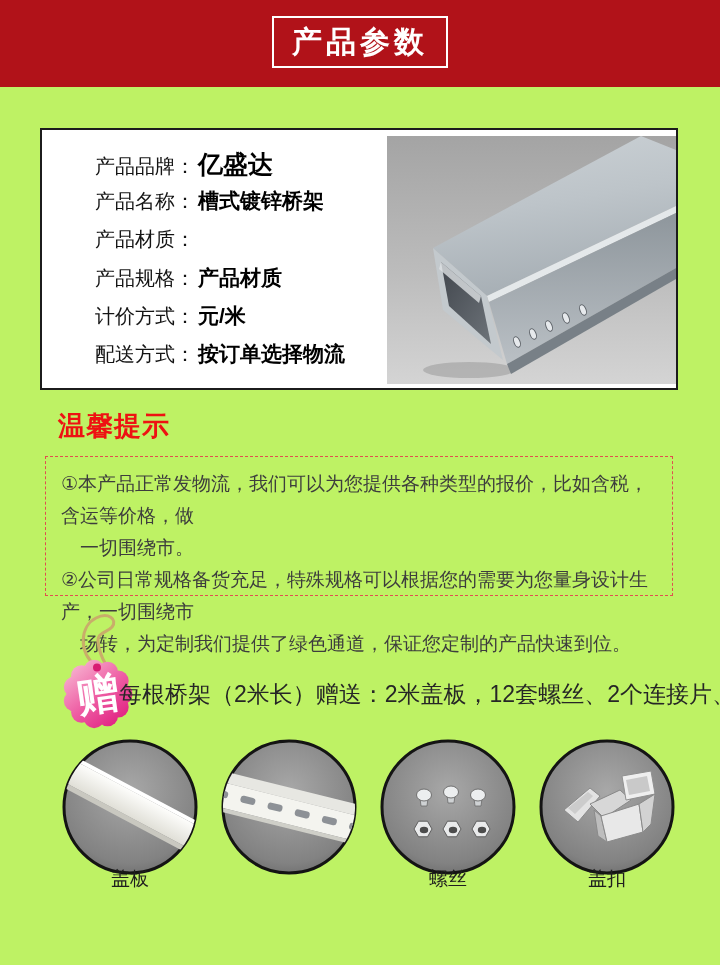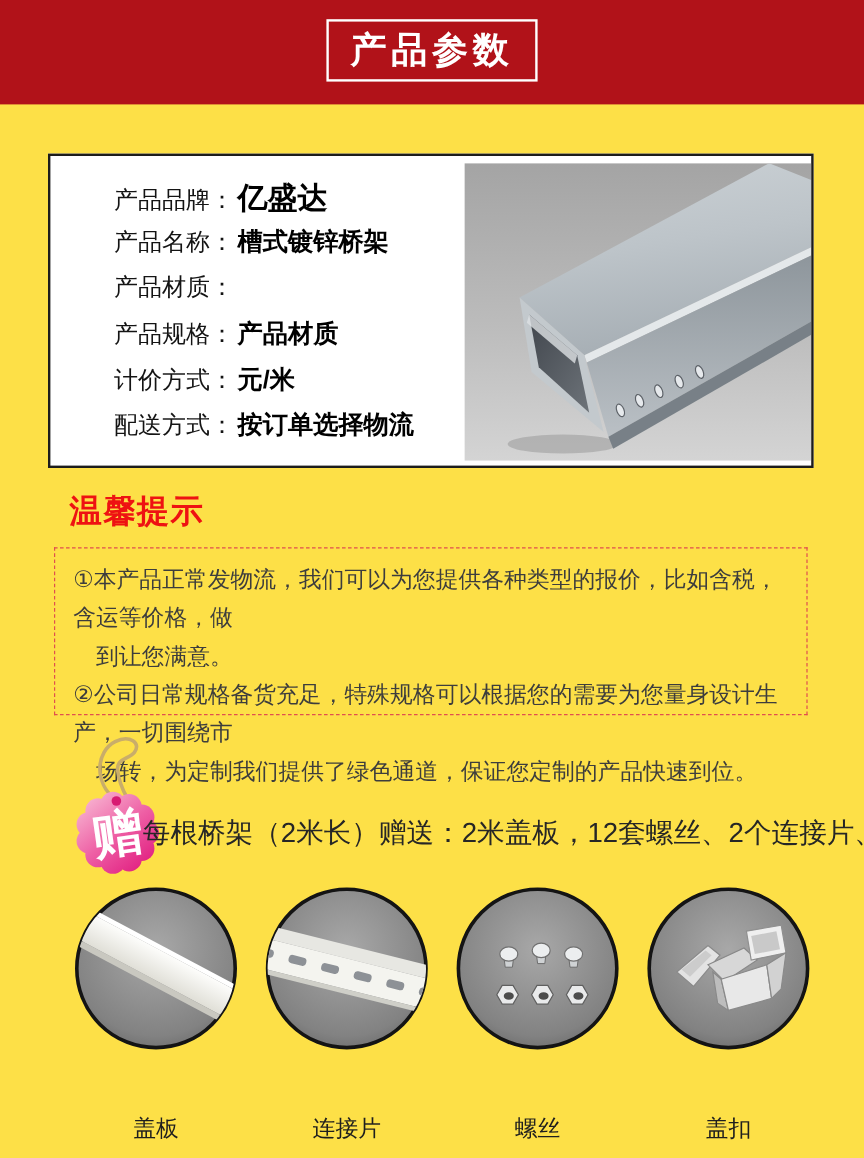--- a/index.html
+++ b/index.html
@@ -1,18 +1,18 @@
 <!DOCTYPE html>
 <html><head>
 <meta charset="utf-8">
 <style>
   * { margin:0; padding:0; box-sizing:border-box; }
   body { background:#fff; }
   #page {
-    position:relative; width:720px; height:965px; background:#fde047;
+    position:relative; width:720px; height:965px; background:#bef264;
     overflow:hidden; font-family:"Liberation Sans","DejaVu Sans",sans-serif;
   }
   
   .header { position:absolute; left:0; top:0; width:720px; height:87px; background:#b11219; }
   .header-btn {
     position:absolute; left:50%; transform:translateX(-50%); top:16px;
     width:176px; height:52px; border:2px solid #ffffff;
     display:flex; align-items:center; justify-content:center;
     color:#ffffff; font-size:30px; font-weight:bold; letter-spacing:4px;
   }
@@ -30,21 +30,21 @@
     position:absolute; left:45px; top:456px; width:628px; height:140px;
     border:1px dashed #e04f4f; padding:11px 14px 0 15px;
     font-size:19px; line-height:32px; color:#3d3d3d;
   }
   .tip-line.indent { padding-left:19px; }
   
   .gift-badge { position:absolute; left:46px; top:610px; width:100px; height:120px; }
   .gift-text { position:absolute; left:119px; top:679px; font-size:23px; color:#262626; white-space:nowrap; }
   
   .acc-circle { position:absolute; top:738px; width:138px; height:138px; }
-  .acc-label  { position:absolute; top:928px; width:138px; text-align:center; font-size:19px; color:#1e1e1e; }
+  .acc-label  { position:absolute; top:866px; width:138px; text-align:center; font-size:19px; color:#1e1e1e; }
   .pos1{left:61px;} .pos2{left:220px;} .pos3{left:379px;} .pos4{left:538px;}
 </style>
 </head>
 <body>
 
 <div id="page">
 
   <div class="header">
     <div class="header-btn">
       <span>产品参数</span>
@@ -112,21 +112,21 @@
         <ellipse cx="162" cy="190" rx="3" ry="5.5" transform="rotate(-22 162 190)"></ellipse>
         <ellipse cx="179" cy="182" rx="3" ry="5.5" transform="rotate(-22 179 182)"></ellipse>
         <ellipse cx="196" cy="174" rx="3" ry="5.5" transform="rotate(-22 196 174)"></ellipse>
       </g>
     </svg>
   </div>
 
   <div class="tips-heading">温馨提示</div>
   <div class="tips-box">
     <div class="tip-line">①本产品正常发物流，我们可以为您提供各种类型的报价，比如含税，含运等价格，做</div>
-    <div class="tip-line indent">到让您满意。</div>
+    <div class="tip-line indent">一切围绕市。</div>
     <div class="tip-line">②公司日常规格备货充足，特殊规格可以根据您的需要为您量身设计生产，一切围绕市</div>
     <div class="tip-line indent">场转，为定制我们提供了绿色通道，保证您定制的产品快速到位。</div>
   </div>
 
   <svg class="gift-badge" viewBox="0 0 100 120">
     <defs>
       <linearGradient id="pg" gradientUnits="userSpaceOnUse" x1="30" y1="52" x2="80" y2="114">
         <stop offset="0" stop-color="#f7b2d0"></stop>
           <stop offset="0.5" stop-color="#ee5ea4"></stop>
           <stop offset="1" stop-color="#e01a7e"></stop>
@@ -264,17 +264,16 @@
       <polygon points="52,66 82,52 93,62 66,80" fill="#d7d7d7" stroke="#888888"></polygon>
       <polygon points="84,38 113,33 117,56 88,62" fill="#efefef" stroke="#909090"></polygon>
       <polygon points="88,42 109,38 112,53 91,57" fill="#c9c9c9" stroke="none"></polygon>
       <polygon points="56,72 63,78 69,104 60,98" fill="#bdbdbd" stroke="#8a8a8a"></polygon>
       <polygon points="63,78 101,66 105,94 69,104" fill="#e8e8e8" stroke="#8a8a8a"></polygon>
       <polygon points="101,66 117,56 113,86 105,94" fill="#d2d2d2" stroke="#8a8a8a"></polygon>
     </g>
   </svg>
 
   <div class="acc-label pos1">盖板</div>
-  <div class="acc-label pos2">连接片</div>
   <div class="acc-label pos4">盖扣</div>
   <div class="acc-label pos3">螺丝</div>
 
 </div>
 
 </body></html>

